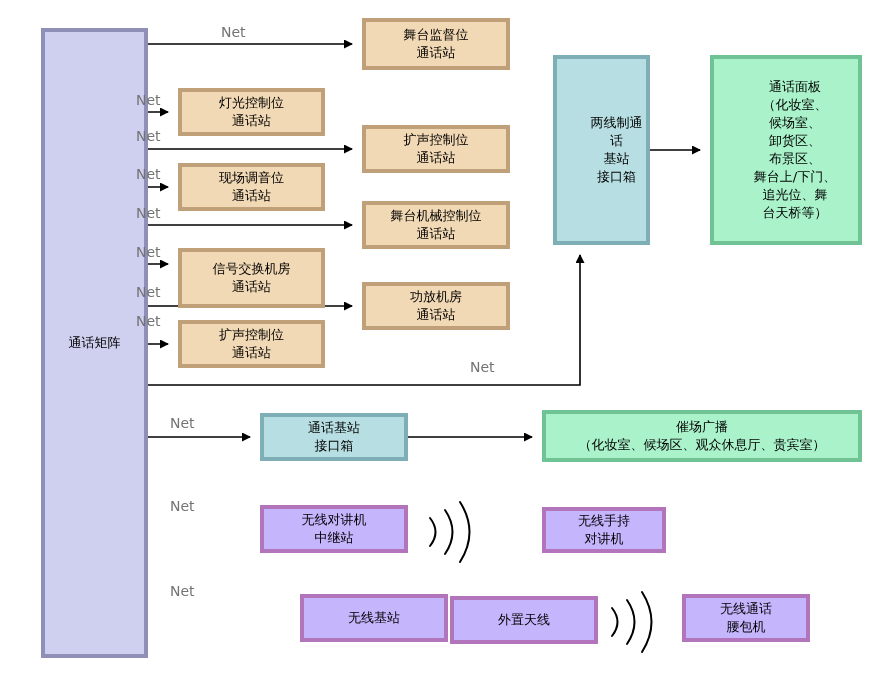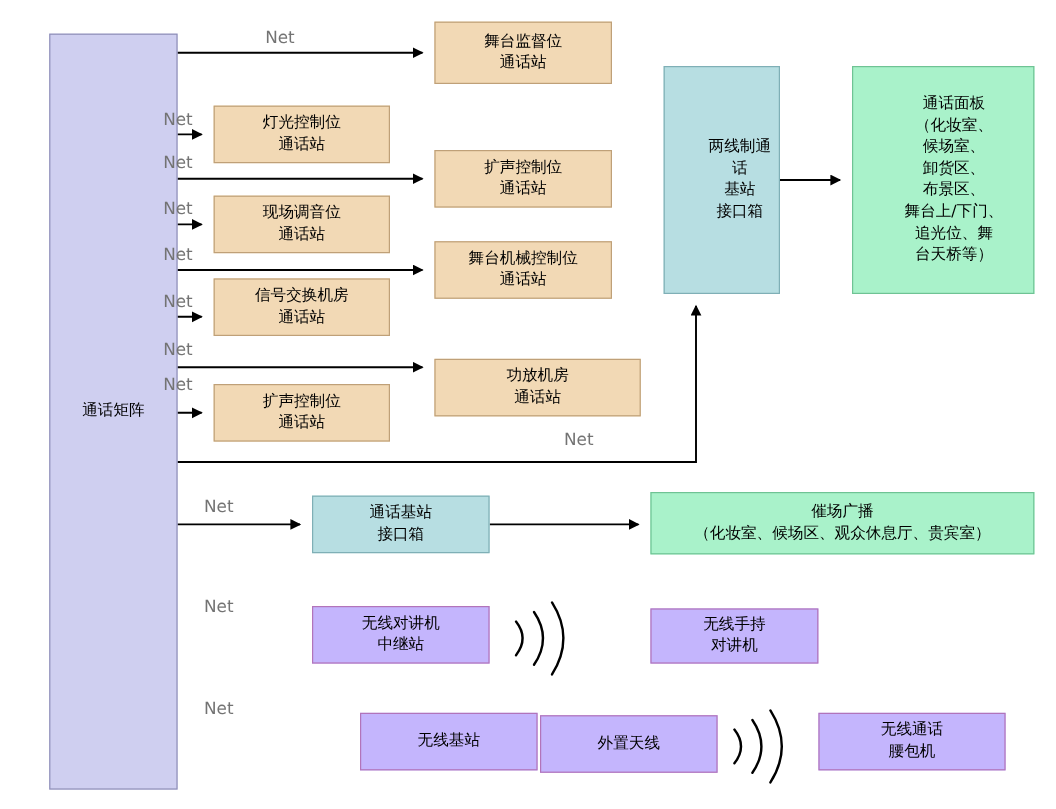--- a/index.html
+++ b/index.html
@@ -3,21 +3,21 @@
 <meta charset="utf-8">
 <style>
   * { margin:0; padding:0; box-sizing:border-box; }
   html,body { background:#ffffff; }
   body { font-family:"DejaVu Sans","Liberation Sans",sans-serif; color:#000; }
   .canvas { position:relative; width:880px; height:674px; background:#ffffff; overflow:hidden; }
   svg.layer { position:absolute; left:0; top:0; width:880px; height:674px; }
   .node {
     position:absolute; display:flex; align-items:center; justify-content:center;
     text-align:center; white-space:pre-line; font-size:13px; line-height:1.38;
-    border:1px solid #4d7c0f; padding:2px;
+    border:4px solid #4d7c0f; padding:2px;
   }
   .c-matrix    { background:#cfcff0; border-color:#8f8fb8;margin-left:29px; }
   .c-station   { background:#f2d9b5; border-color:#bfa078; }
   .c-interface { background:#b7dee2; border-color:#7fafb6; }
   .c-green     { background:#a9f2ca; border-color:#6fc394; }
   .c-wireless  { background:#c4b5fd; border-color:#b274ba;text-align:center; }
   .net { position:absolute; font-size:14px; color:#737373; }
 </style>
 </head>
 <body>
@@ -61,23 +61,23 @@
   <div class="node c-station" style="left:362px; top:18px;  width:148px; height:52px;">舞台监督位
 通话站</div>
   <div class="node c-station" style="left:178px; top:88px;  width:147px; height:48px;">灯光控制位
 通话站</div>
   <div class="node c-station" style="left:362px; top:125px; width:148px; height:48px;">扩声控制位
 通话站</div>
   <div class="node c-station" style="left:178px; top:163px; width:147px; height:48px;">现场调音位
 通话站</div>
   <div class="node c-station" style="left:362px; top:201px; width:148px; height:48px;">舞台机械控制位
 通话站</div>
-  <div class="node c-station" style="left:178px; top:232px; width:147px; height:48px;">信号交换机房
+  <div class="node c-station" style="left:178px; top:248px; width:147px; height:60px;">信号交换机房
 通话站</div>
-  <div class="node c-station" style="left:362px; top:299px; width:172px; height:48px;">功放机房
+  <div class="node c-station" style="left:362px; top:282px; width:148px; height:48px;">功放机房
 通话站</div>
   <div class="node c-station" style="left:178px; top:320px; width:147px; height:48px;">扩声控制位
 通话站</div>
 
   <div class="node c-interface" style="left:553px; top:55px; width:97px; height:190px;padding-left:32px;">两线制通话
 基站
 接口箱</div>
   <div class="node c-interface" style="left:260px; top:413px; width:148px; height:48px;">通话基站
 接口箱</div>
 
@@ -87,25 +87,25 @@
 卸货区、
 布景区、
 舞台上/下门、
 追光位、舞
 台天桥等）</div>
   <div class="node c-green" style="left:542px; top:410px; width:320px; height:52px;">催场广播
 （化妆室、候场区、观众休息厅、贵宾室）</div>
 
   <div class="node c-wireless" style="left:260px; top:505px; width:148px; height:48px;">无线对讲机
 中继站</div>
-  <div class="node c-wireless" style="left:542px; top:507px; width:140px; height:46px;">无线手持
+  <div class="node c-wireless" style="left:542px; top:507px; width:124px; height:46px;">无线手持
 对讲机</div>
   <div class="node c-wireless" style="left:260px; top:594px; width:148px; height:48px;margin-left:40px;">无线基站</div>
   <div class="node c-wireless" style="left:450px; top:596px; width:148px; height:48px;">外置天线</div>
-  <div class="node c-wireless" style="left:682px; top:594px; width:156px; height:48px;">无线通话
+  <div class="node c-wireless" style="left:682px; top:594px; width:128px; height:48px;">无线通话
 腰包机</div>
 
   <span class="net" style="left:221px; top:24px;">Net</span>
   <span class="net" style="left:136px; top:92px;">Net</span>
   <span class="net" style="left:136px; top:128px;">Net</span>
   <span class="net" style="left:136px; top:166px;">Net</span>
   <span class="net" style="left:136px; top:205px;">Net</span>
   <span class="net" style="left:136px; top:244px;">Net</span>
   <span class="net" style="left:136px; top:284px;">Net</span>
   <span class="net" style="left:136px; top:313px;">Net</span>

